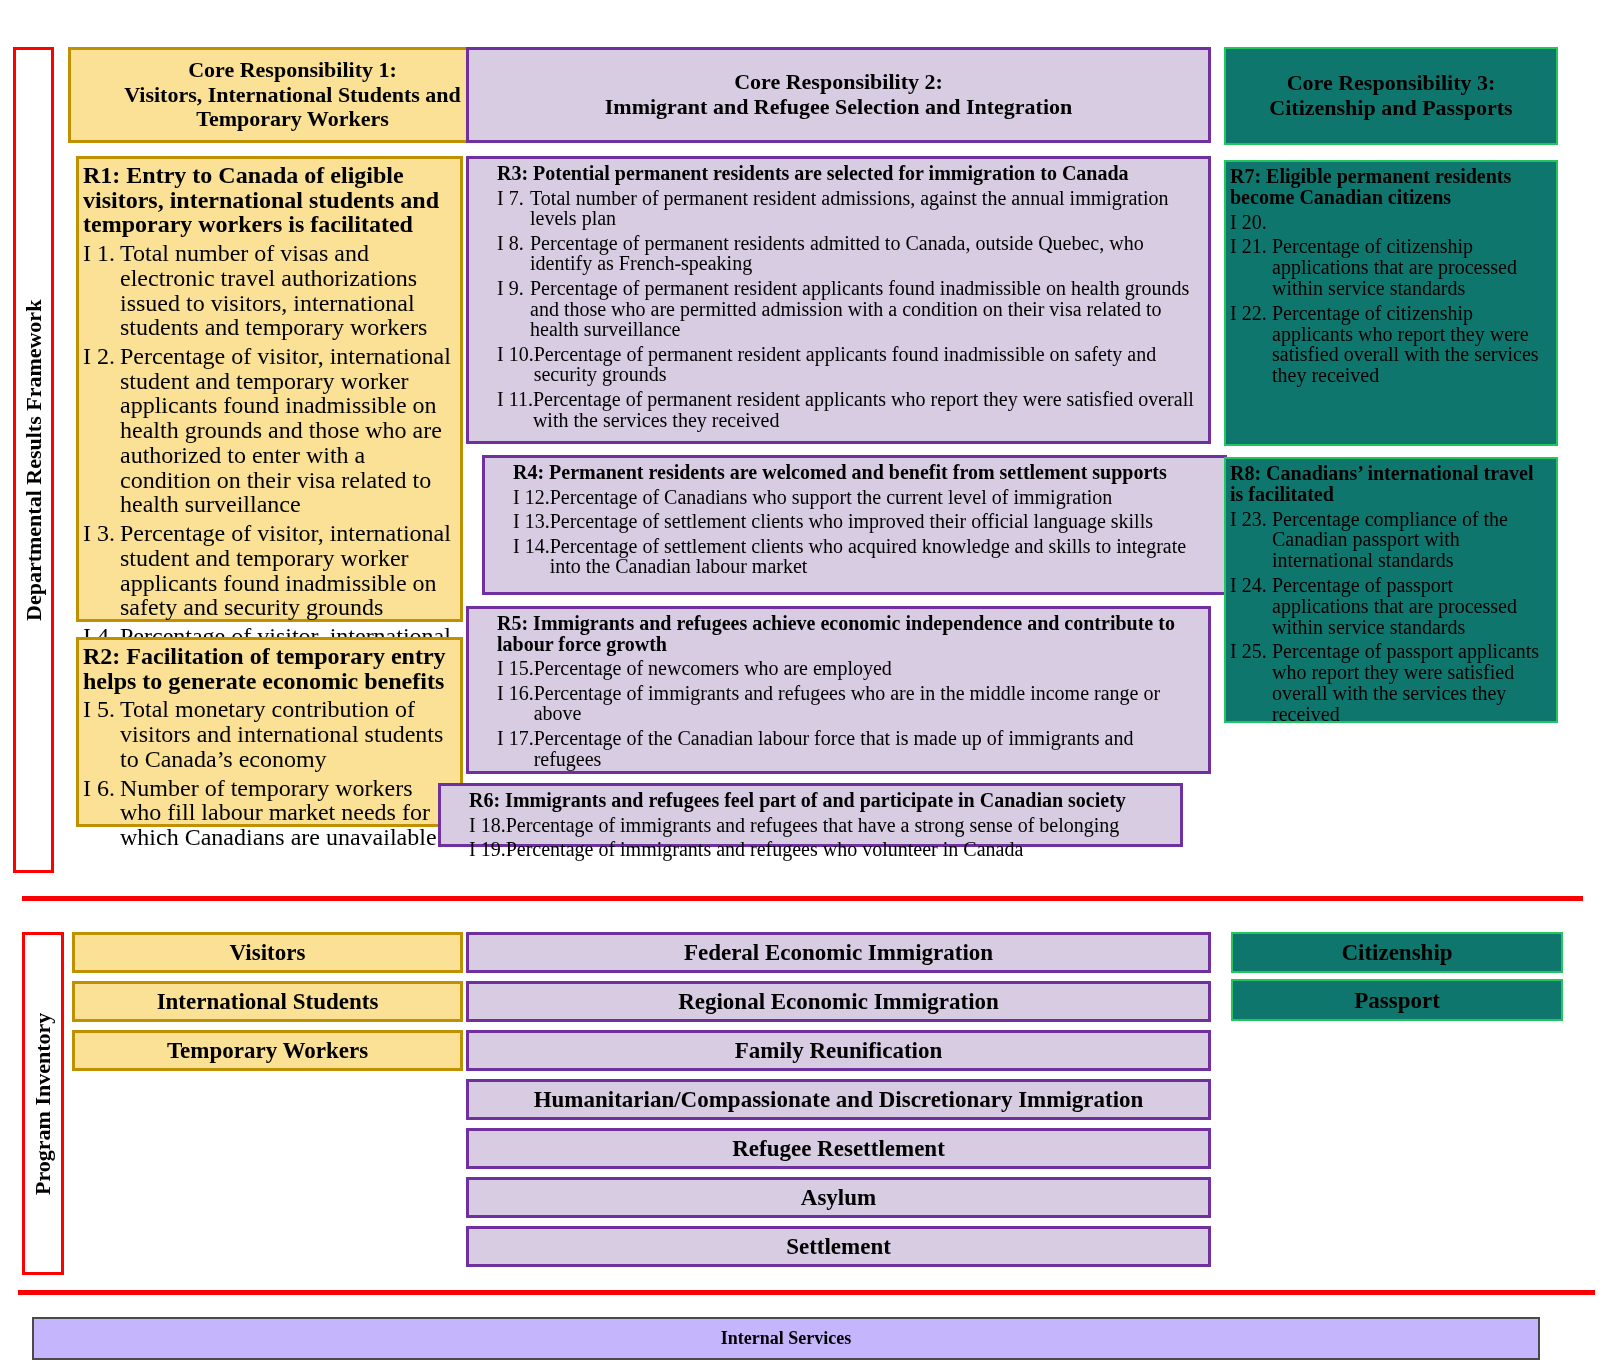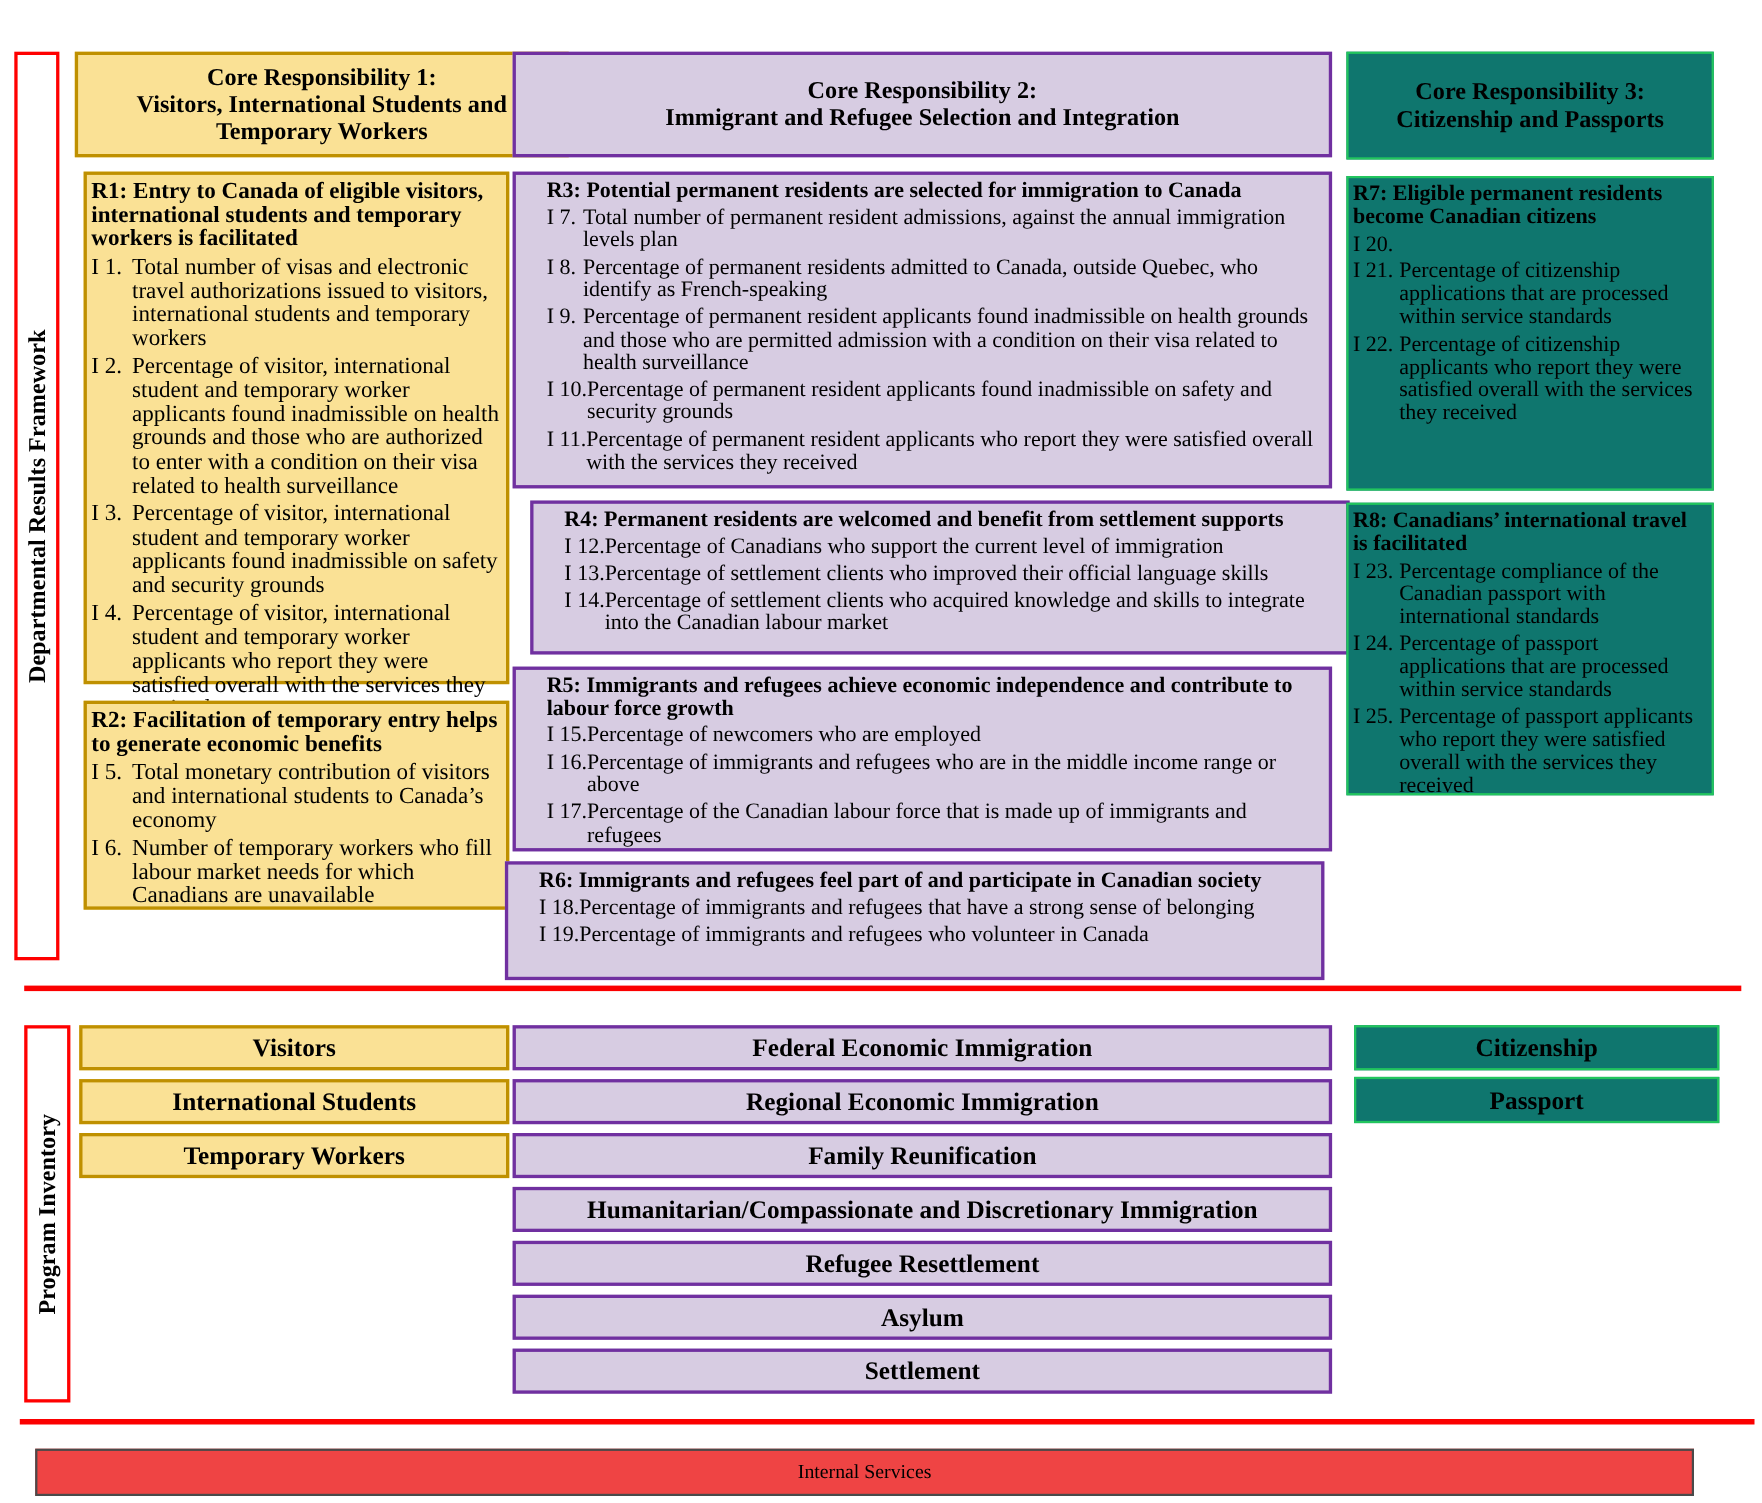--- a/index.html
+++ b/index.html
@@ -26,42 +26,42 @@
   .c3box { background:#0f766e; border:2px solid #22c55e; }
 
   
   .crhdr {
     display:flex; align-items:center; justify-content:center; text-align:center;
     font-weight:bold; font-size:22px; line-height:1.13; white-space:pre-line; padding:2px 8px;
   }
 
   
   .result { padding:4px 6px 4px 4px; }
-  .c1t { font-size:21px; line-height:1.03; }
+  .c1t { font-size:24px; line-height:1.03; }
   .c2t { font-size:20px; line-height:1.03;padding-left:28px; }
   .c3t { font-size:20px; line-height:1.04; }
   .rtitle { font-weight:bold; }
   .ind { display:flex; margin-top:4px; }
   .ind .n { white-space:nowrap; }
   .n1 { flex:0 0 37px; }
   .n2 { flex:0 0 33px; }
   .n3 { flex:0 0 42px; }
   .ind .t { flex:1; }
 
   
   .prow {
     display:flex; align-items:center; justify-content:center; text-align:center;
     font-weight:bold; font-size:23px; line-height:1;
   }
 
   
   .isvc {
-    background:#ef4444; border:2px solid #4A4A4A;
+    background:#c4b5fd; border:2px solid #4A4A4A;
     display:flex; align-items:center; justify-content:center;
-    font-weight:normal; font-size:18px;
+    font-weight:bold; font-size:18px;
   }
 </style>
 </head>
 <body>
 
 <div class="canvas">
 
   <div class="abs vlabel" style="left:13px;top:47px;width:41px;height:826px">Departmental Results Framework</div>
   <div class="abs vlabel" style="left:22px;top:932px;width:42px;height:343px">Program Inventory</div>
 
@@ -156,21 +156,21 @@
     <div class="ind">
       <span class="n n2">I 16.</span>
       <span class="t">Percentage of immigrants and refugees who are in the middle income range or above</span>
     </div>
     <div class="ind">
       <span class="n n2">I 17.</span>
       <span class="t">Percentage of the Canadian labour force that is made up of immigrants and refugees</span>
     </div>
   </div>
 
-  <div class="abs c2box result c2t" style="left:459px;top:783px;width:745px;height:108px">
+  <div class="abs c2box result c2t" style="left:438px;top:783px;width:745px;height:64px">
     <div class="rtitle">R6: Immigrants and refugees feel part of and participate in Canadian society</div>
     <div class="ind">
       <span class="n n2">I 18.</span>
       <span class="t">Percentage of immigrants and refugees that have a strong sense of belonging</span>
     </div>
     <div class="ind">
       <span class="n n2">I 19.</span>
       <span class="t">Percentage of immigrants and refugees who volunteer in Canada</span>
     </div>
   </div>

